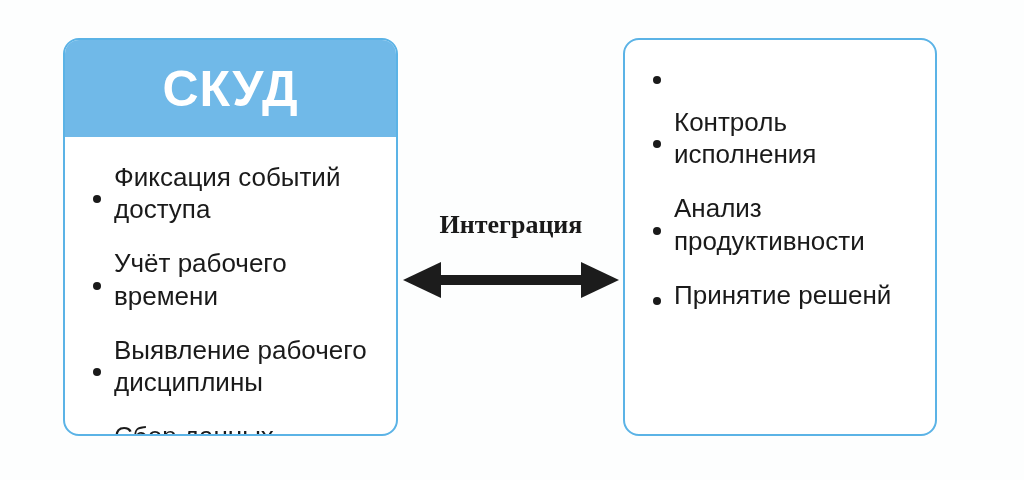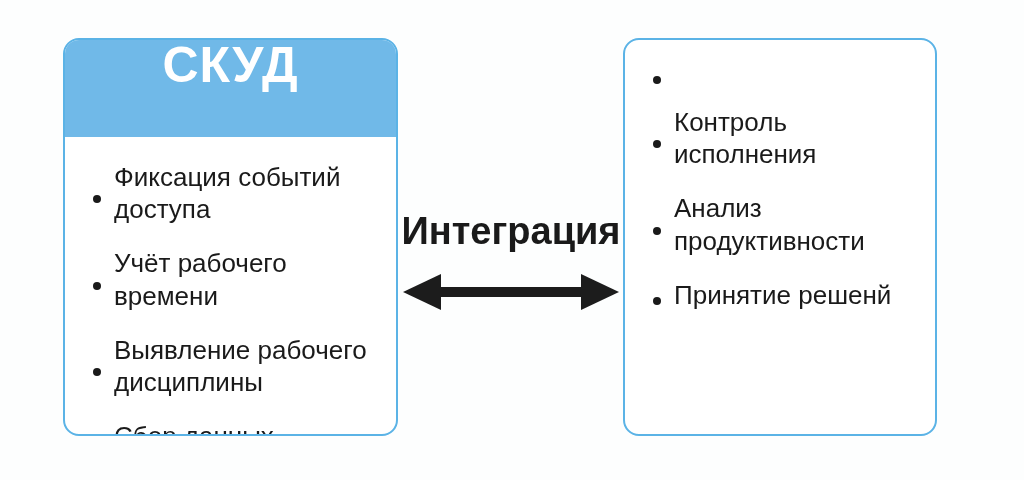--- a/index.html
+++ b/index.html
@@ -29,20 +29,21 @@
     border:2px solid var(--border_blue);
     border-radius:16px;
     overflow:hidden;
   }
   .card-left{left:63px;width:335px;}
   .card-right{left:623px;width:314px;}
   .card-header{
     height:97px;
     background:var(--header_blue);
     display:flex;
+    align-items:center;
     justify-content:center;
   }
   .card-title{
     color:var(--header_text);
     font-size:50px;
     font-weight:bold;
     letter-spacing:1px;
     line-height:1;
   }
   .card-list{
@@ -74,23 +75,24 @@
     position:absolute;
     left:398px;
     top:212px;
     width:226px;
     display:flex;
     flex-direction:column;
     align-items:center;
   }
   .connector-label{
     color:var(--text_dark);
-    font-size:38px;
+    font-size:26px;
     font-weight:bold;
     line-height:1;
+    font-family:Liberation Serif, serif;
   }
   .connector-arrow{
     margin-top:22px;
     width:216px;
     height:40px;
     display:block;
   }
   .connector-arrow .arrow-shape{
     fill:var(--arrow_black);
   }

